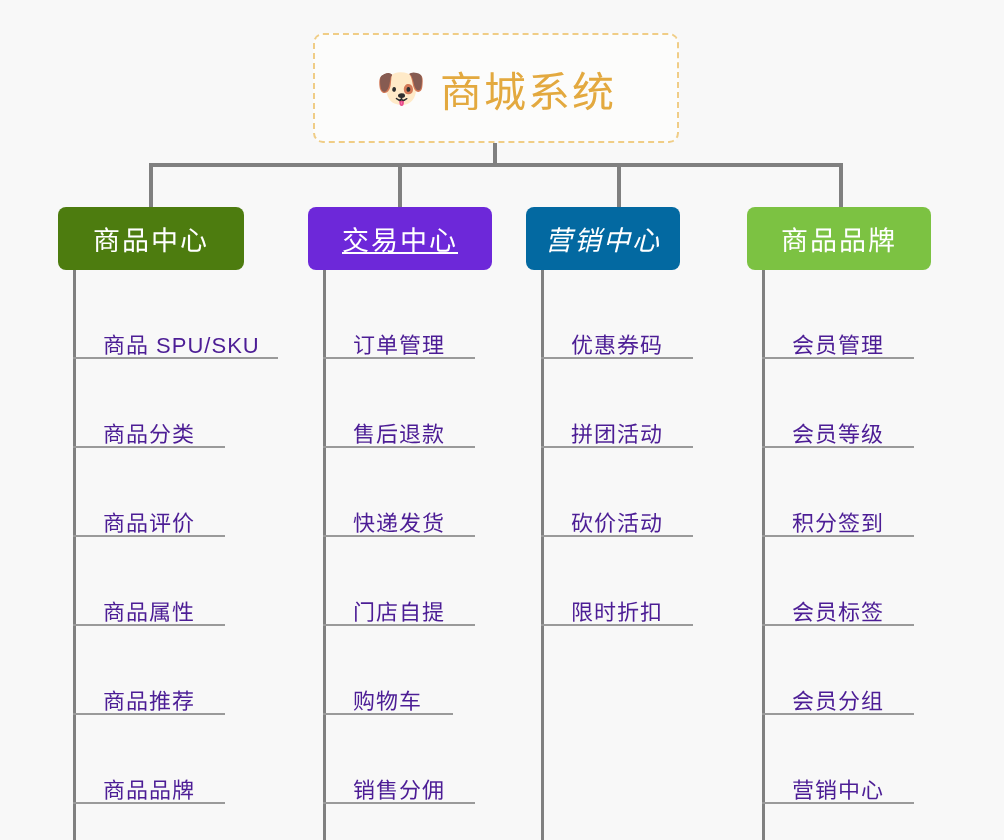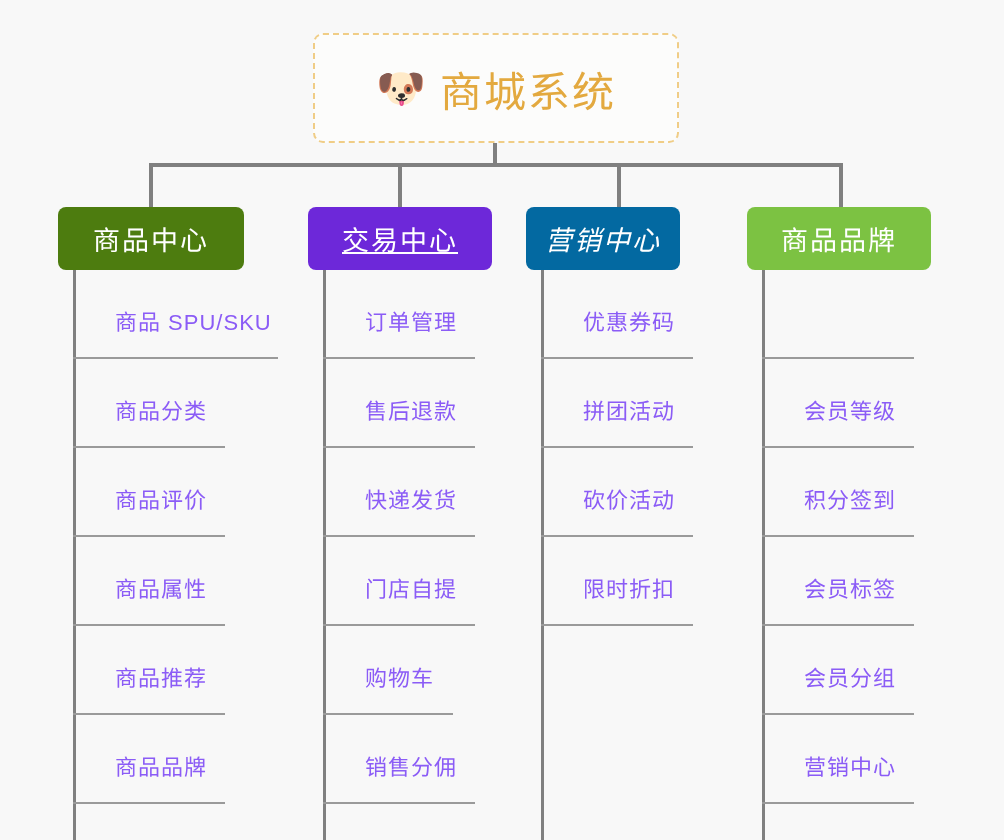--- a/index.html
+++ b/index.html
@@ -109,25 +109,24 @@
     position: relative;
     height: 89px;
     display: flex;
     align-items: flex-end;
     padding-left: 16px;
   }
   .leaf-label {
     position: relative;
     display: inline-block;
     font-size: 22px;
-    color: #8b5cf6;
+    color: #4c1d95;
     white-space: nowrap;
-    padding: 0 14px 23px 29px;
+    padding: 0 14px 0 29px;
     letter-spacing: 1px;
-    margin-left: 12px;
   }
   
   .leaf-rule {
     position: absolute;
     left: 15px;
     bottom: 0;
     height: 2px;
     background: #9a9a9a;
   }
 
@@ -247,20 +246,21 @@
         <span class="leaf-rule" style="width:152px"></span>
       </li>
     </ul>
   </div>
 
   <div class="column" id="col-3">
     <div class="col-header">商品品牌</div>
     <div class="col-spine"></div>
     <ul class="leaf-list">
       <li class="leaf">
+        <span class="leaf-label">会员管理</span>
         <span class="leaf-rule" style="width:152px"></span>
       </li>
       <li class="leaf">
         <span class="leaf-label">会员等级</span>
         <span class="leaf-rule" style="width:152px"></span>
       </li>
       <li class="leaf">
         <span class="leaf-label">积分签到</span>
         <span class="leaf-rule" style="width:152px"></span>
       </li>

